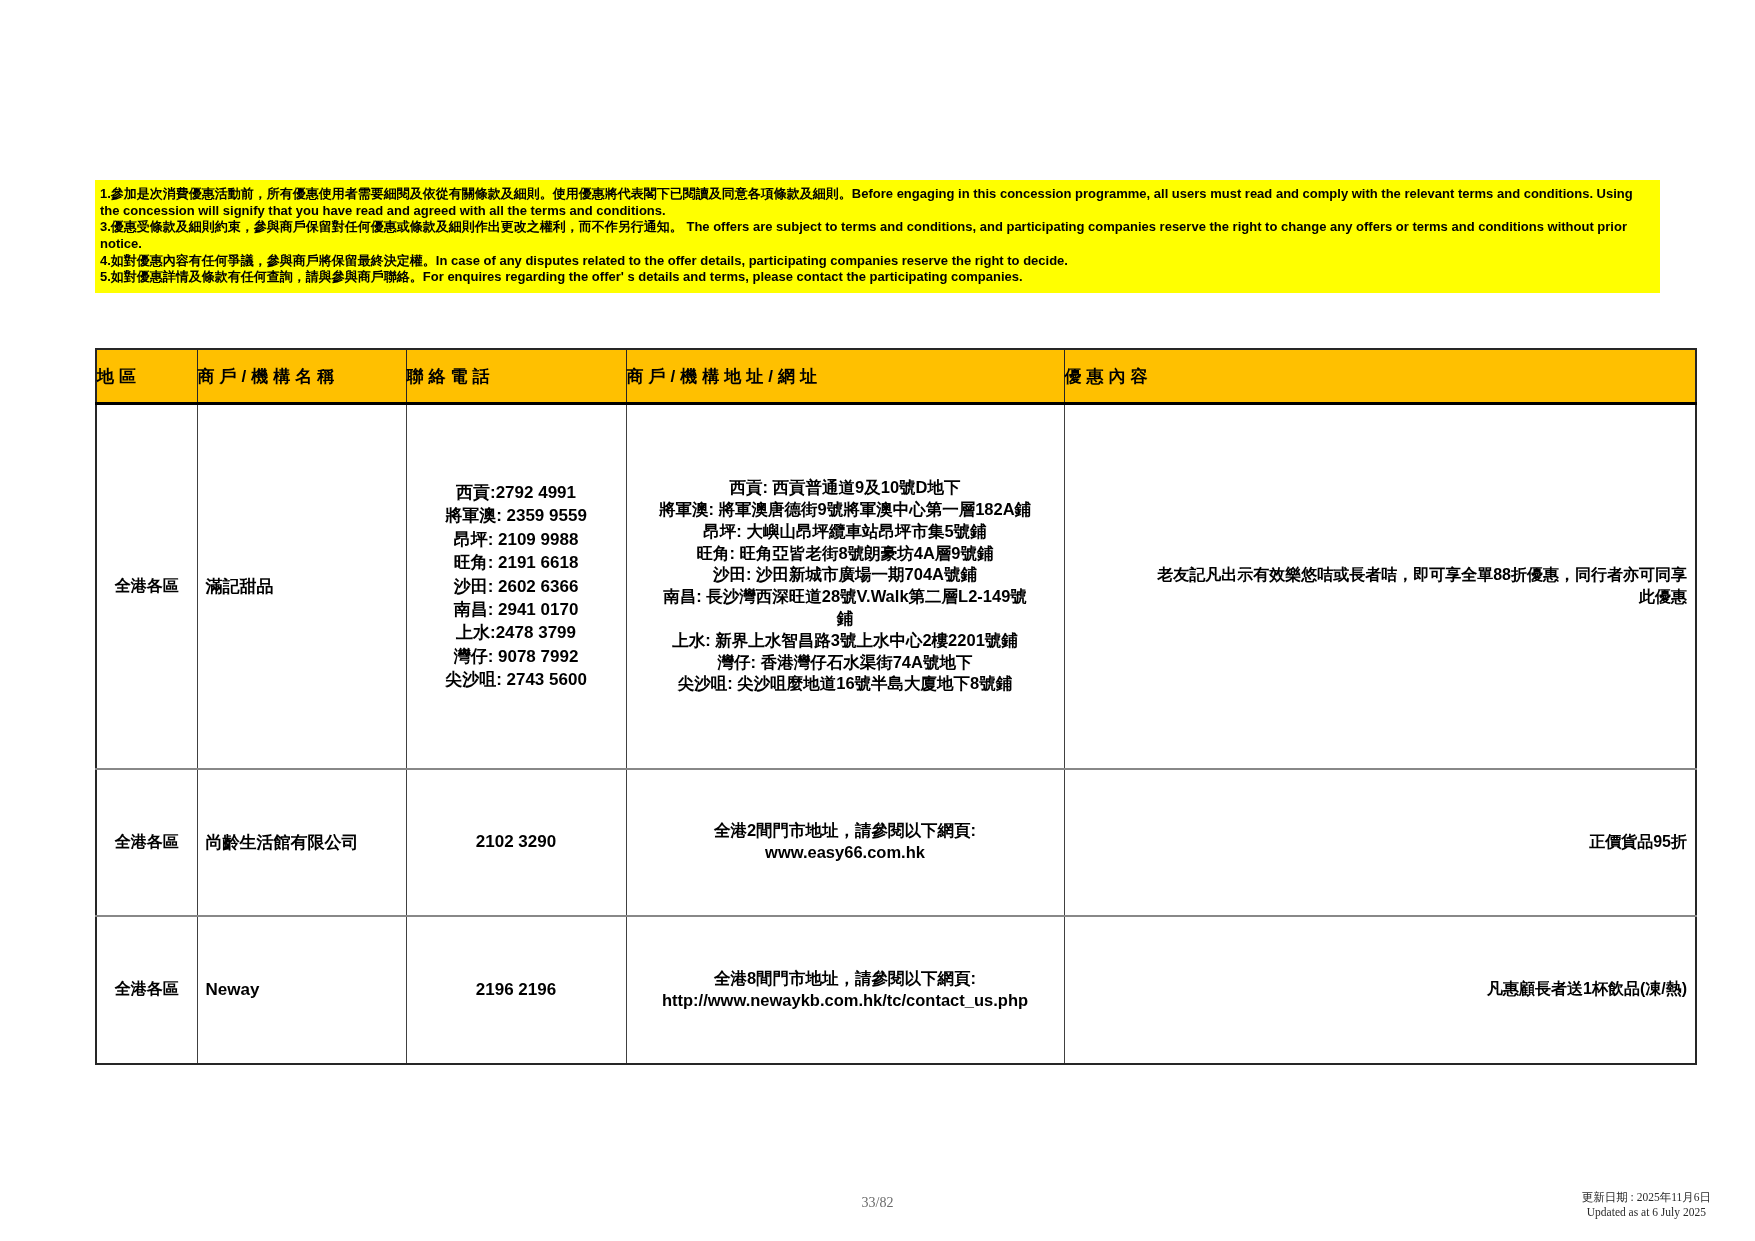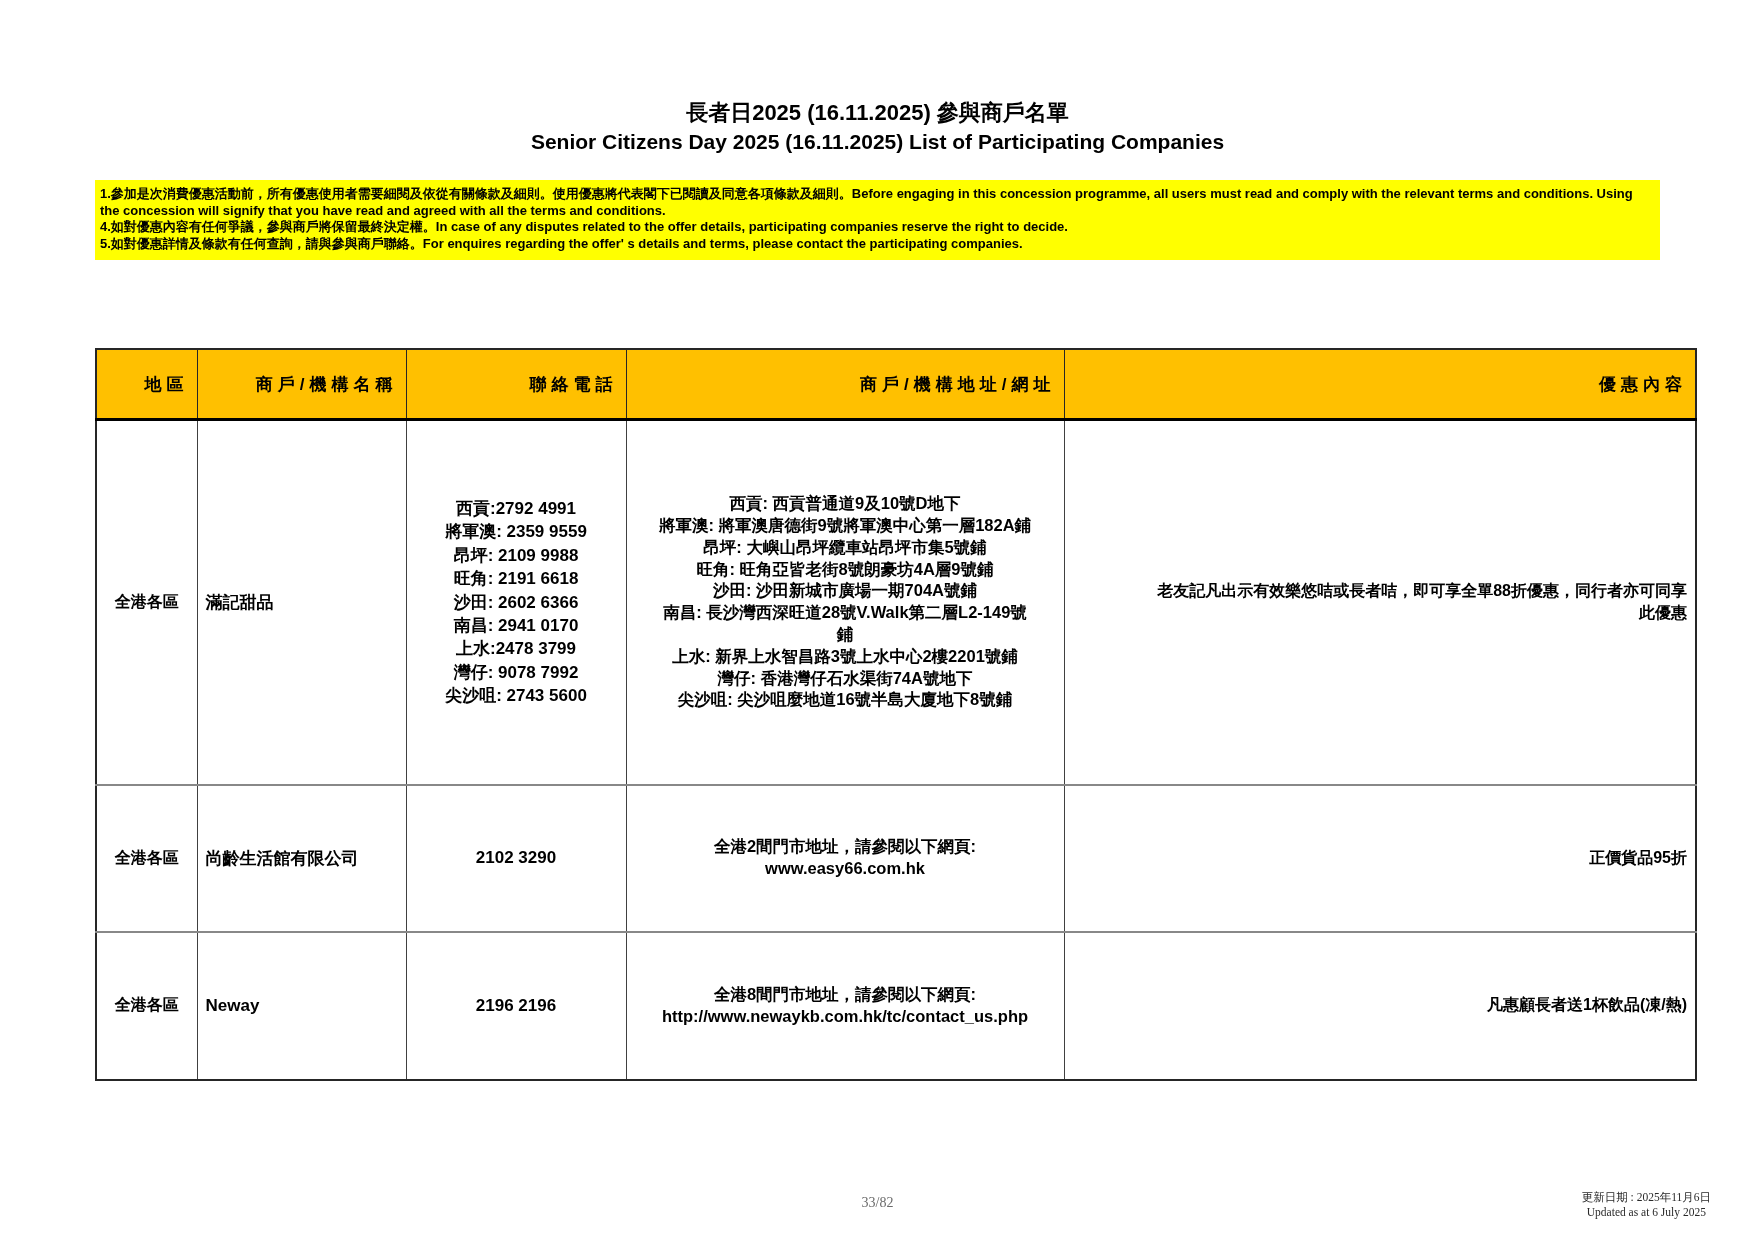--- a/index.html
+++ b/index.html
@@ -21,21 +21,21 @@
   
   .tbl{
     position:absolute;left:95px;top:348px;width:1600px;
     border-collapse:collapse;table-layout:fixed;
     border:2px solid #262626;
   }
   .tbl th{
     background:var(--header-bg,#ffc000);
     height:52px;font-size:17px;font-weight:bold;letter-spacing:5px;
     border:1px solid #262626;border-bottom:3px solid #000;
-    text-align:right;vertical-align:middle;padding:8px;
+    text-align:left;vertical-align:middle;padding:0;
   }
   .tbl td{
     border-left:1px solid #404040;border-right:1px solid #404040;
     vertical-align:middle;font-weight:bold;padding:6px 8px;box-sizing:border-box;
   }
   .tbl tbody tr + tr td{border-top:2px solid #888888;}
   .r1{height:365px;}
   .r2{height:147px;}
   .r3{height:148px;}
   .c-dist{text-align:center;font-size:16px;padding:6px 2px;}
@@ -52,27 +52,24 @@
     position:absolute;right:44px;bottom:20px;text-align:center;
     font-family:"Liberation Serif","DejaVu Serif",serif;font-size:11.5px;color:#2a2a2a;
     line-height:1.35;
   }
 </style>
 </head>
 <body>
 
 <div class="page">
 
-  <div class="titles">
-    <div class="title-zh">長者日2025 (16.11.2025) 參與商戶名單</div>
-    <div class="title-en">Senior Citizens Day 2025 (16.11.2025) List of Participating Companies</div>
-  </div>
 
   <div class="notice">
     <div class="notice-line">1.參加是次消費優惠活動前，所有優惠使用者需要細閱及依從有關條款及細則。使用優惠將代表閣下已閱讀及同意各項條款及細則。Before engaging in this concession programme, all users must read and comply with the relevant terms and conditions.  Using the concession will signify that you have read and agreed with all the terms and conditions.</div>
+    <div class="notice-line">3.優惠受條款及細則約束，參與商戶保留對任何優惠或條款及細則作出更改之權利，而不作另行通知。  The offers are subject to terms and conditions, and participating companies reserve the right to change any offers or terms and conditions without prior notice.</div>
     <div class="notice-line">4.如對優惠內容有任何爭議，參與商戶將保留最終決定權。In case of any disputes related to the offer details, participating companies reserve the right to decide.</div>
     <div class="notice-line">5.如對優惠詳情及條款有任何查詢，請與參與商戶聯絡。For enquires regarding the offer' s details and terms, please contact the participating companies.</div>
   </div>
 
   <table class="tbl">
     <colgroup>
       <col style="width:101px">
       <col style="width:209px">
       <col style="width:220px">
       <col style="width:438px">

